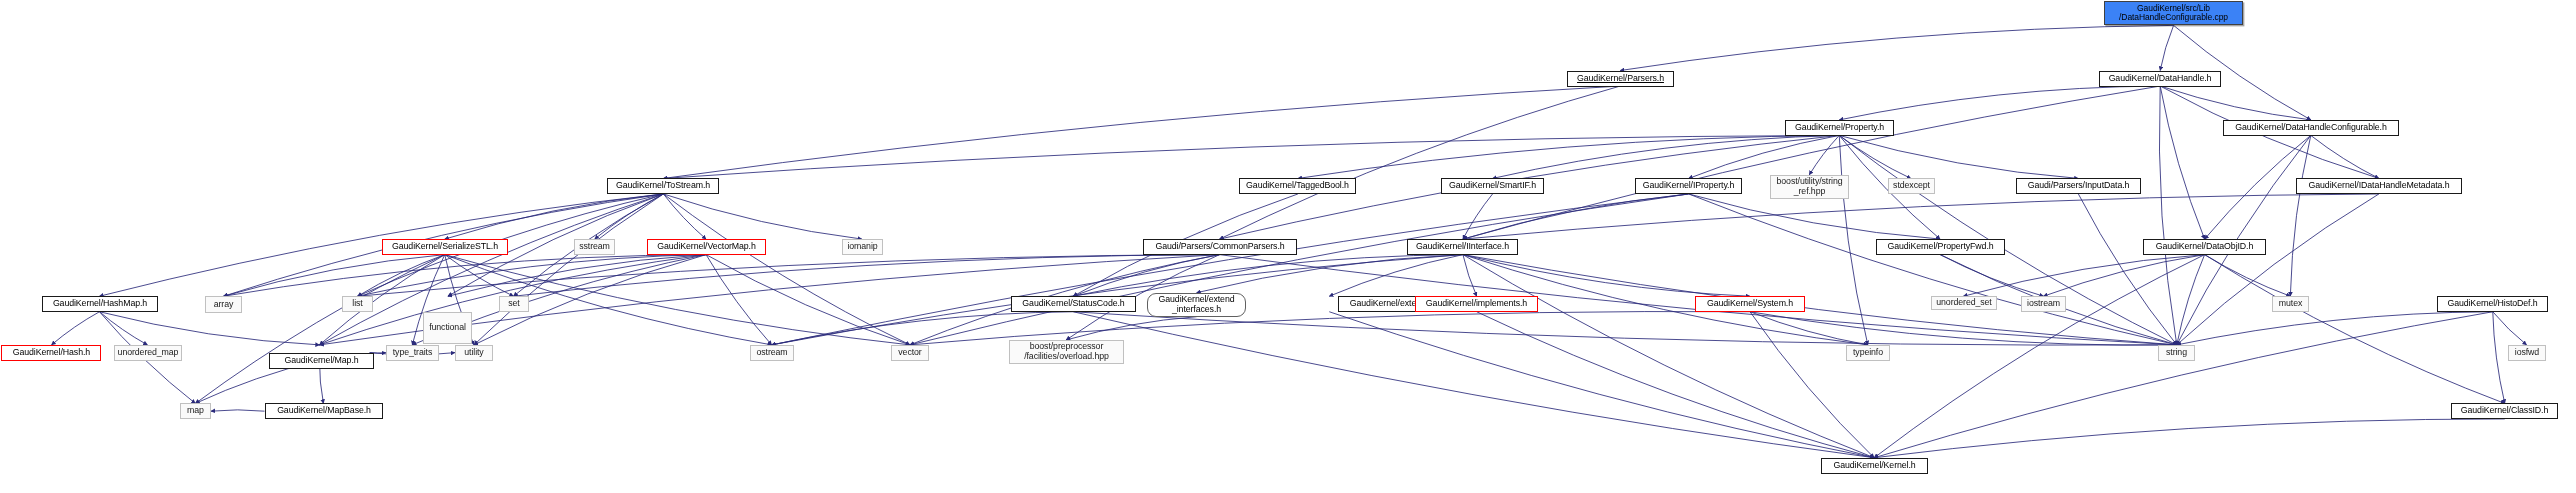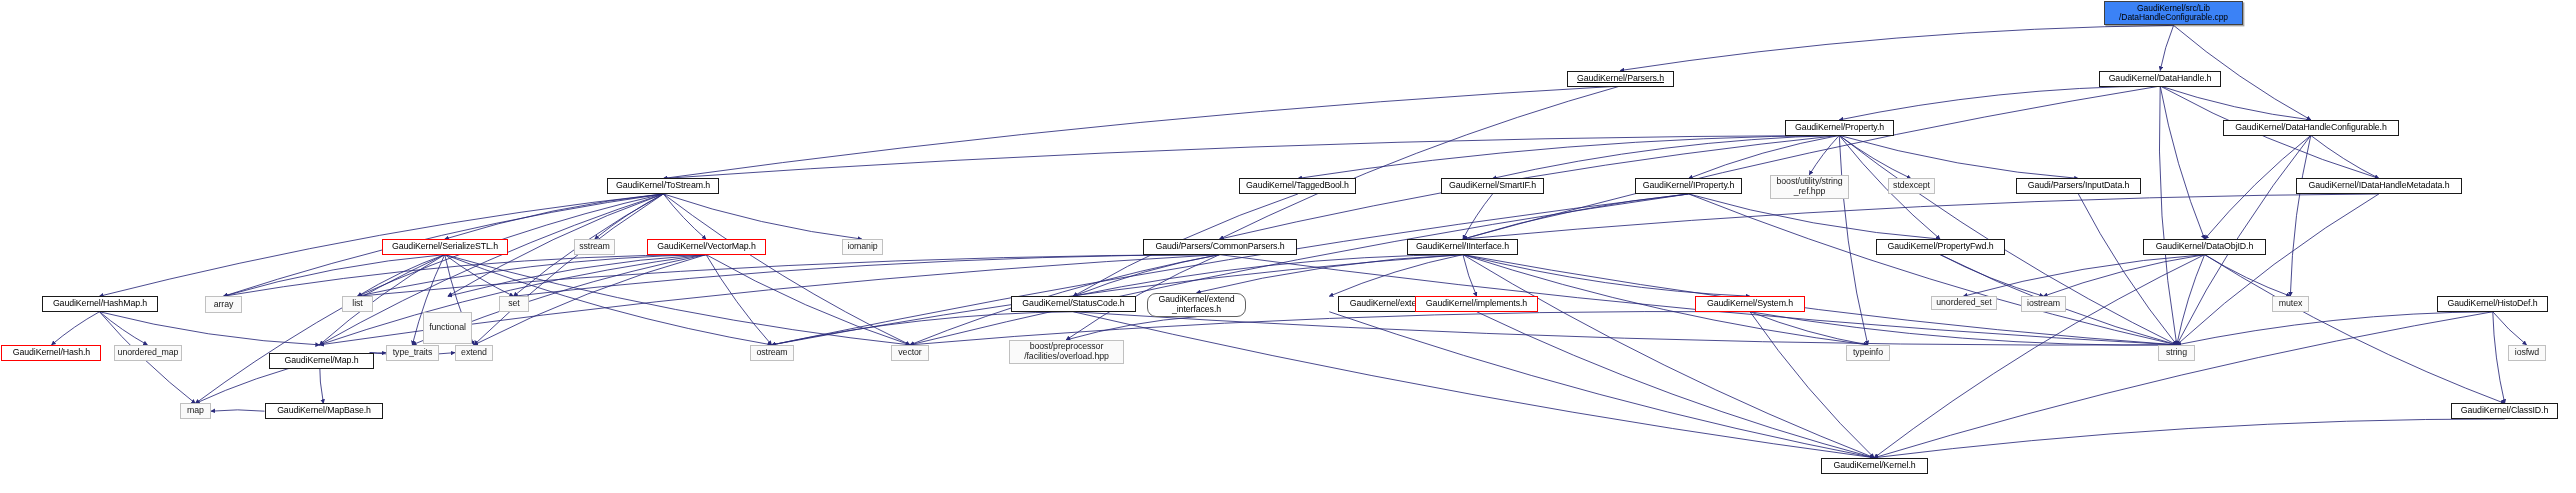--- a/index.html
+++ b/index.html
@@ -224,21 +224,21 @@
       <div class="node red" style="left: 1415px; top: 296px; width: 123px; height: 15.5px;">GaudiKernel/implements.h</div>
       <div class="node red" style="left: 1695px; top: 296px; width: 110px; height: 15.5px;">GaudiKernel/System.h</div>
       <div class="node std" style="left: 1931px; top: 296px; width: 66px; height: 14px;">unordered_set</div>
       <div class="node std" style="left: 2021px; top: 296px; width: 45px; height: 15.5px;">iostream</div>
       <div class="node std" style="left: 2272px; top: 296px; width: 37px; height: 15.5px;">mutex</div>
       <div class="node thick" style="left: 2437px; top: 296px; width: 111px; height: 15.5px;">GaudiKernel/HistoDef.h</div>
       <div class="node red" style="left: 1.4px; top: 345px; width: 100px; height: 15.5px;">GaudiKernel/Hash.h</div>
       <div class="node std" style="left: 114px; top: 345px; width: 68px; height: 15.5px;">unordered_map</div>
       <div class="node thick" style="left: 269px; top: 345px; width: 105px; height: 15.5px; margin-top: 8px;">GaudiKernel/Map.h</div>
       <div class="node std" style="left: 386px; top: 345px; width: 53px; height: 15.5px;">type_traits</div>
-      <div class="node std" style="left: 455px; top: 345px; width: 38px; height: 15.5px;">extend</div>
+      <div class="node std" style="left: 455px; top: 345px; width: 38px; height: 15.5px;">utility</div>
       <div class="node std" style="left: 750px; top: 345px; width: 44px; height: 15.5px;">ostream</div>
       <div class="node std" style="left: 891px; top: 345px; width: 38px; height: 15.5px;">vector</div>
       <div class="node std" style="left: 1009px; top: 340px; width: 115px; height: 24px;">boost/preprocessor
 /facilities/overload.hpp</div>
       <div class="node std" style="left: 1846px; top: 345px; width: 44px; height: 15.5px;">typeinfo</div>
       <div class="node std" style="left: 2158px; top: 345px; width: 37px; height: 15.5px;">string</div>
       <div class="node std" style="left: 2508px; top: 345px; width: 38px; height: 15.5px;">iosfwd</div>
       <div class="node std" style="left: 180px; top: 403px; width: 31px; height: 15.5px;">map</div>
       <div class="node thick" style="left: 265px; top: 403px; width: 118px; height: 15.5px;">GaudiKernel/MapBase.h</div>
       <div class="node thick" style="left: 2451px; top: 403px; width: 107px; height: 15.5px;">GaudiKernel/ClassID.h</div>

